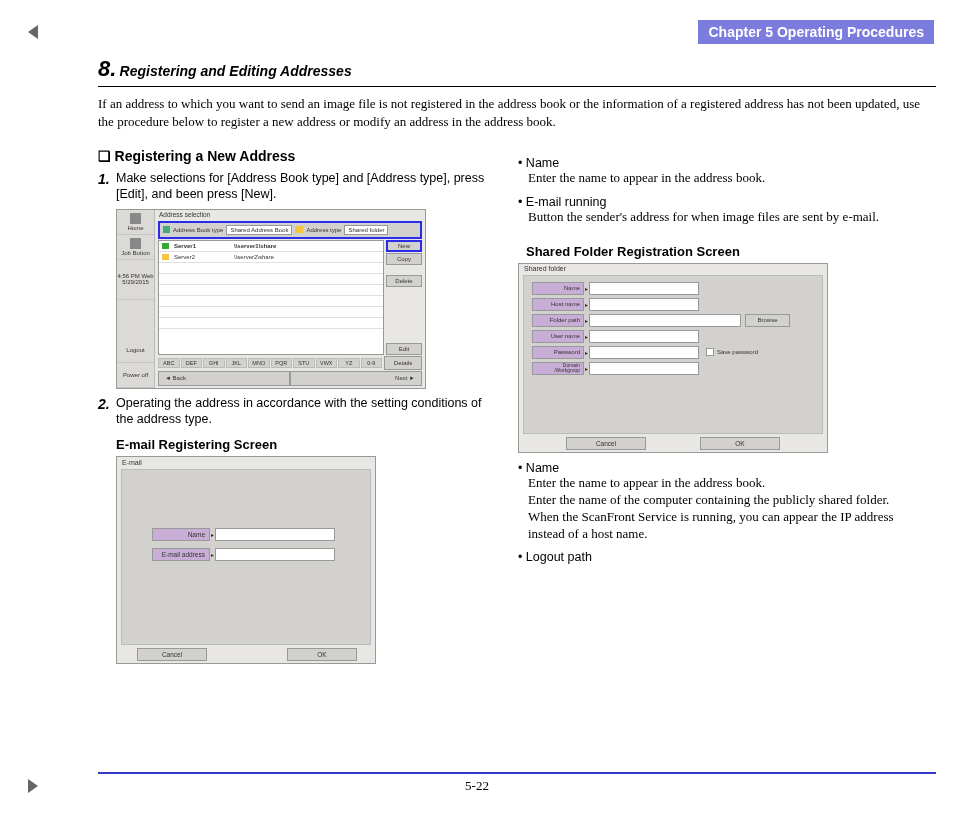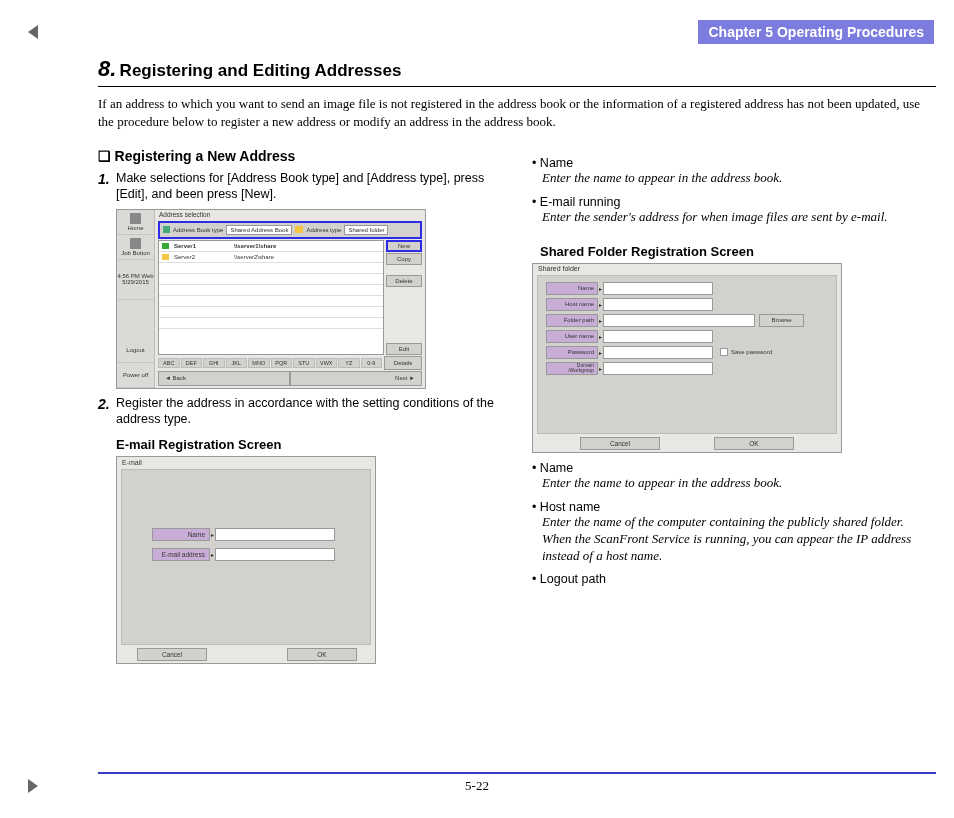--- a/index.html
+++ b/index.html
@@ -36,39 +36,40 @@
     margin-bottom: 8px;
   }
   .section-number {
     font-family: Arial, sans-serif;
     font-style: italic;
     font-weight: bold;
     font-size: 22px;
   }
   .section-title {
     font-family: Arial, sans-serif;
+    font-style: italic;
     font-weight: bold;
-    font-size: 17px;
+    font-size: 14px;
   }
   .intro { font-size: 13px; line-height: 1.35; margin-bottom: 18px; }
-  .columns { display: flex; gap: 30px; }
+  .columns { display: flex; gap: 16px; }
   .col { width: 404px; }
   .subhead {
     font-family: Arial, sans-serif;
     font-weight: bold;
     font-size: 14px;
     margin-bottom: 6px;
   }
   .marker { font-family: Arial, sans-serif; font-size: 14px; margin-right:4px;}
   .step { display:flex; font-size:13px; line-height:1.3; margin-bottom:6px; }
   .step-num { font-family: Arial, sans-serif; font-style: italic; font-weight: bold; font-size:14px; width:18px; flex-shrink:0;}
   .step-body { font-family: Arial, sans-serif; font-size:12.5px; }
   .caption { font-family: Arial, sans-serif; font-weight:bold; font-size:13px; margin:10px 0 4px 18px;}
   .bullet-term { font-family: Arial, sans-serif; font-size:12.5px; margin-top:8px;}
-  .bullet-body { font-size:13px; margin-left:10px; line-height:1.3;font-style:italic;}
+  .bullet-body { font-size:13px; margin-left:10px; line-height:1.3;}
 
   
   .shot { border:1px solid #999; background:#e9e7e4; font-family: Arial, sans-serif; font-size:7px; color:#333; margin:4px 0 6px 18px; position:relative; }
   .shot1 { width:310px; height:180px; display:flex;}
   .shot1 .side { width:38px; background:#dcdad6; display:flex; flex-direction:column; border-right:1px solid #bbb;}
   .shot1 .side-btn { height:25px; border-bottom:1px solid #c7c5c1; display:flex; flex-direction:column; align-items:center; justify-content:center; font-size:6px; gap:1px;}
   .shot1 .side-btn.tall{height:40px;}
   .shot1 .side-ico { width:11px; height:11px; background:#888;}
   .shot1 .side .fill{flex:1;}
   .shot1 .main { flex:1; display:flex; flex-direction:column;}
@@ -224,23 +225,23 @@
           </div>
           <div class="nav">
             <div class="navb">◄     Back</div>
             <div class="navb r">Next     ►</div>
           </div>
         </div>
       </div>
 
       <div class="step">
         <div class="step-num">2.</div>
-        <div class="step-body">Register the address in accordance with the setting conditions of the address type.</div>
-      </div>
-      <div class="caption">E-mail Registration Screen</div>
+        <div class="step-body">Operating the address in accordance with the setting conditions of the address type.</div>
+      </div>
+      <div class="caption">E-mail Registering Screen</div>
 
       <div class="shot shot2">
         <div class="top">E-mail</div>
         <div class="body">
           <div class="frow" style="top:58px;">
             <div class="flab">Name</div>
             <span style="font-size:6px;">▸</span>
             <div class="finp"></div>
           </div>
           <div class="frow" style="top:78px;">
@@ -253,21 +254,21 @@
           <div class="bb">Cancel</div>
           <div class="bb">OK</div>
         </div>
       </div>
     </div>
 
     <div class="col">
       <div class="bullet-term">• Name</div>
       <div class="bullet-body">Enter the name to appear in the address book.</div>
       <div class="bullet-term">• E-mail running</div>
-      <div class="bullet-body">Enter the sender's address for when image files are sent by e-mail.</div>
+      <div class="bullet-body">Button the sender's address for when image files are sent by e-mail.</div>
 
       <div class="caption" style="margin-left:8px; margin-top:18px;">Shared Folder Registration Screen</div>
 
       <div class="shot shot3">
         <div class="top">Shared folder</div>
         <div class="body">
           <div class="frow">
               <div class="flab">Name</div>
               <span style="font-size:6px;">▸</span>
               <div class="finp"></div>
@@ -303,21 +304,20 @@
             </div>
         </div>
         <div class="bot">
           <div class="bb">Cancel</div>
           <div class="bb">OK</div>
         </div>
       </div>
 
       <div class="bullet-term">• Name</div>
       <div class="bullet-body">Enter the name to appear in the address book.</div>
-      <div class="bullet-term">• Host name</div>
       <div class="bullet-body">Enter the name of the computer containing the publicly shared folder. When the ScanFront Service is running, you can appear the IP address instead of a host name.</div>
       <div class="bullet-term">• Logout path</div>
     </div>
   </div>
 </div>
 
 <div class="page-rule"></div>
 <div class="page-number">5-22</div>
 
 </body></html>

